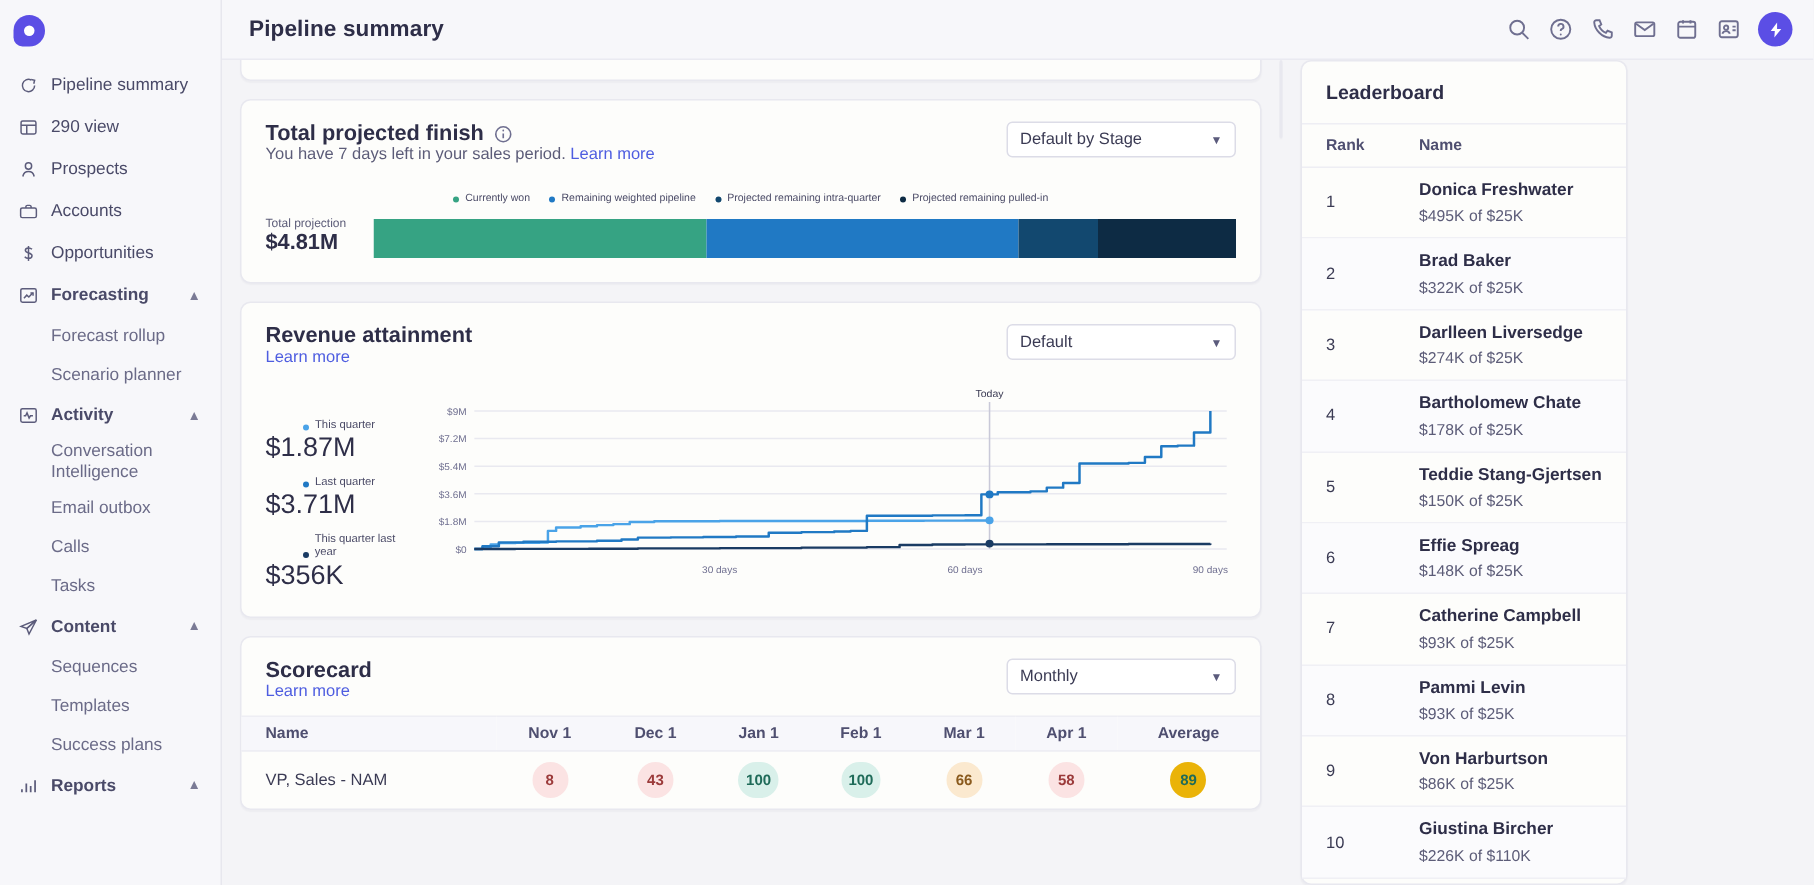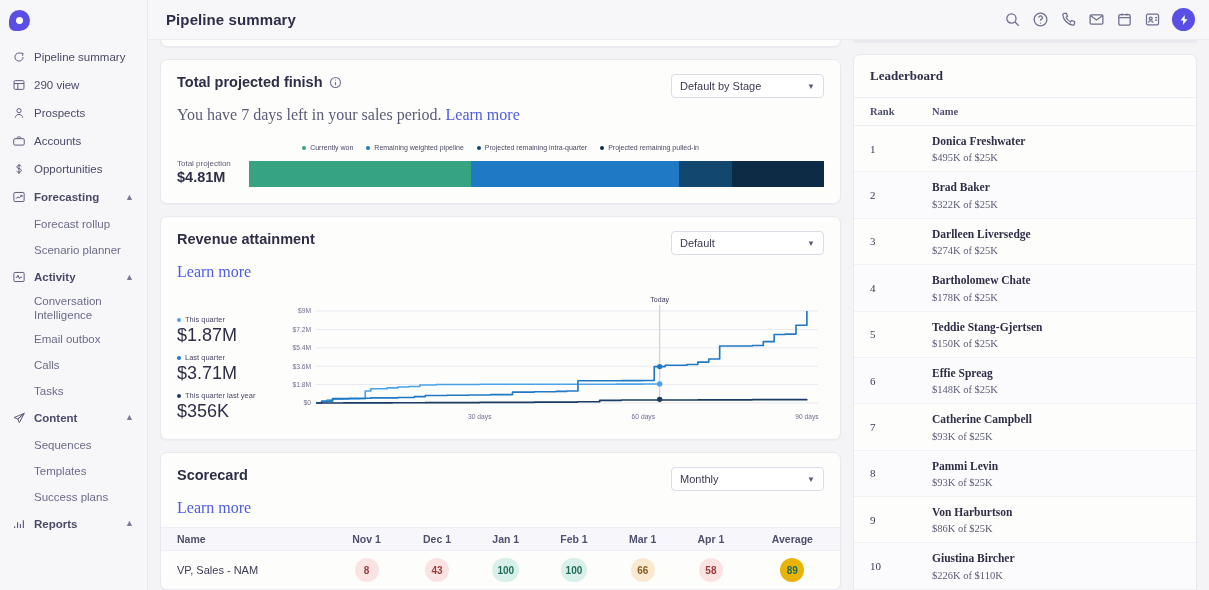--- a/index.html
+++ b/index.html
@@ -50,32 +50,32 @@
   .tb-ico { width: 17px; height: 17px; color: #6f6f90; cursor: pointer; display: block; }
   .tb-ico svg { width: 100%; height: 100%; display: block; }
   .bolt-btn {
     width: 23px; height: 23px; border-radius: 50%; background: #5b4ee5;
     display: flex; align-items: center; justify-content: center; cursor: pointer; color:#fff;
   }
   .bolt-btn svg { width: 12px; height: 12px; }
 
   .content { flex: 1; display: flex; gap: 12px; padding: 0 12px; overflow: hidden; }
   .col-left { flex: 1; min-width: 0; display: flex; flex-direction: column; gap: 12px; }
-  .col-right { width: 344px; flex: 0 0 344px; display: flex; flex-direction: column; gap: 12px; font-family: Liberation Serif, serif; }
+  .col-right { width: 344px; flex: 0 0 344px; display: flex; gap: 12px; }
 
   .card {
     background: #fdfdfb; border: 1px solid #e8e8ef; border-radius: 7px;
     box-shadow: 0 1px 1px rgba(30,30,60,.03);
   }
   .card-cut-top { height: 22px; margin-top: -8px; }
 
   .card-head { display: flex; align-items: flex-start; padding: 14px 16px 0 16px; justify-content: flex-end; }
   .card-title { font-size: 14.5px; font-weight: 700; color: #2e2e48; display: flex; align-items: center; gap: 6px; }
   .info-ico { width: 13px; height: 13px; color:#6f6f90; }
-  .card-sub { font-size: 16px; color: #5c5c78; margin-top: 16px; font-family: Liberation Serif, serif; }
+  .card-sub { font-size: 11px; color: #5c5c78; margin-top: 0; }
   .link { color: #4e5de0; cursor: pointer; }
   .select {
     margin-left: auto; width: 153px; height: 24px; background: #fff;
     border: 1px solid #dcdce7; border-radius: 4px; display: flex; align-items: center;
     padding: 0 8px; font-size: 11px; color: #3b3b54; cursor: pointer;
   }
   .select .caret { margin-left: auto; font-size: 8px; color: #5b5b7c; }
 
   
   .tpf-legend { display: flex; justify-content: center; gap: 13px; margin-top: 20px; }
@@ -84,21 +84,21 @@
   .tpf-row { display: flex; align-items: flex-end; padding: 8px 16px 16px 16px; }
   .tpf-label { width: 72px; flex: 0 0 72px; padding-bottom: 2px; }
   .tpf-label .t { font-size: 8px; color: #5c5c78; }
   .tpf-label .v { font-size: 14.5px; font-weight: 700; color: #2e2e48; margin-top: 1px; }
   .tpf-bar { flex: 1; height: 26px; display: flex; overflow: hidden; }
   .tpf-bar span { display: block; height: 100%; }
 
   
   .ra-body { display: flex; padding: 12px 16px 10px 16px; }
   .ra-legend { width: 100px; flex: 0 0 100px; padding-top: 22px; }
-  .ra-lgrow { display: flex; align-items: center; gap: 4px; font-size: 7.5px; color: #4a4a66; }
+  .ra-lgrow { display: flex; align-items: flex-end; gap: 4px; font-size: 7.5px; color: #4a4a66; margin-left: 25px; }
   .ra-val { font-size: 18px; font-weight: 400; color: #2e2e48; margin: 1px 0 7px 0; }
   .ra-chart { flex: 1; position: relative; height: 132px; }
   .ra-chart svg { display: block; width: 100%; height: 100%; }
 
   
   .sc-table { width: 100%; border-collapse: collapse; margin-top: 10px; }
   .sc-table th {
     font-size: 10.5px; font-weight: 600; color: #4f4f70; text-align: center;
     background: #f7f7fb; padding: 5px 4px; border-top: 1px solid #eeeef4; border-bottom: 1px solid #eeeef4;
   }

